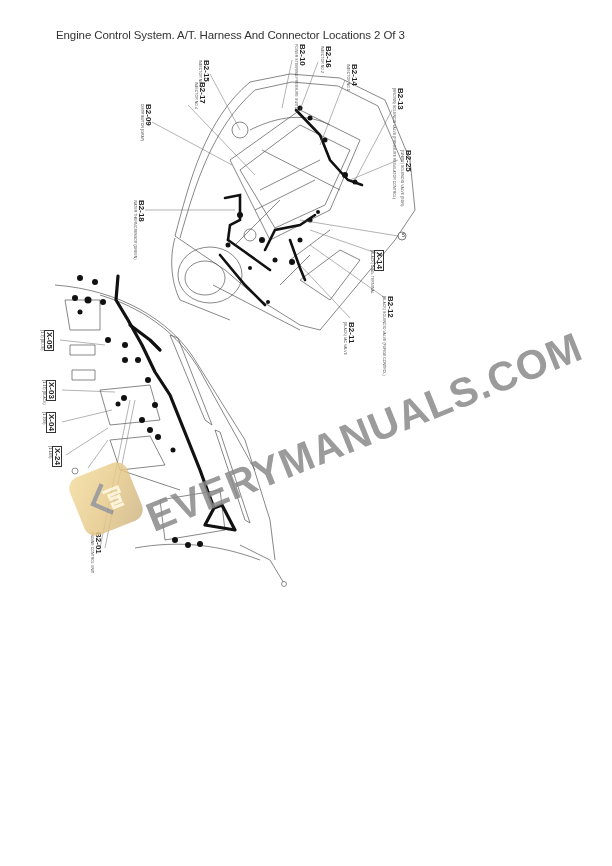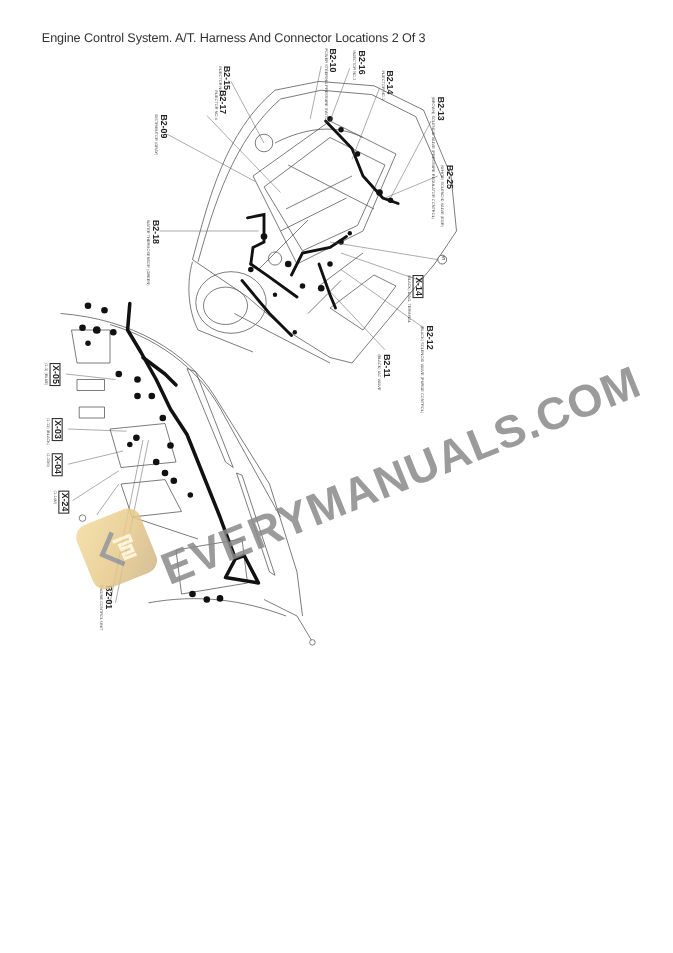--- a/index.html
+++ b/index.html
@@ -1,18 +1,18 @@
 <!DOCTYPE html>
 <html><head>
   <meta charset="utf-8">
   <style>
     html, body { margin: 0; padding: 0; background: #ffffff; }
     body { width: 612px; height: 866px; position: relative; overflow: hidden;
            font-family: "Liberation Sans", sans-serif; color: #222; }
-    .page-title { position: absolute; left: 18px; top: 29px; font-size: 11.5px; color: #333;
+    .page-title { position: absolute; left: 36px; top: 29px; font-size: 11.5px; color: #333;
                   letter-spacing: -0.1px; white-space: nowrap; padding-left: 20px; }
     .diagram { position: absolute; left: 0; top: 0; width: 612px; height: 866px; }
     .lbl { position: absolute; transform-origin: 0 0; transform: rotate(90deg);
            white-space: nowrap; line-height: 1; }
     .lbl .code { font-size: 8px; font-weight: bold; color: #222; display: block; }
     .lbl .desc { font-size: 3.4px; color: #444; display: block; margin-top: 1px; letter-spacing: 0.1px; }
     .lbl.boxed .code { border: 0.8px solid #333; padding: 0 1px; display: inline-block; }
     .watermark { position: absolute; left: 140px; top: 498px; transform-origin: 0 0;
                  transform: rotate(-22deg); font-size: 41px; font-weight: bold; color: #8a8a8a;
                  letter-spacing: 1px; opacity: 0.85; white-space: nowrap; }

